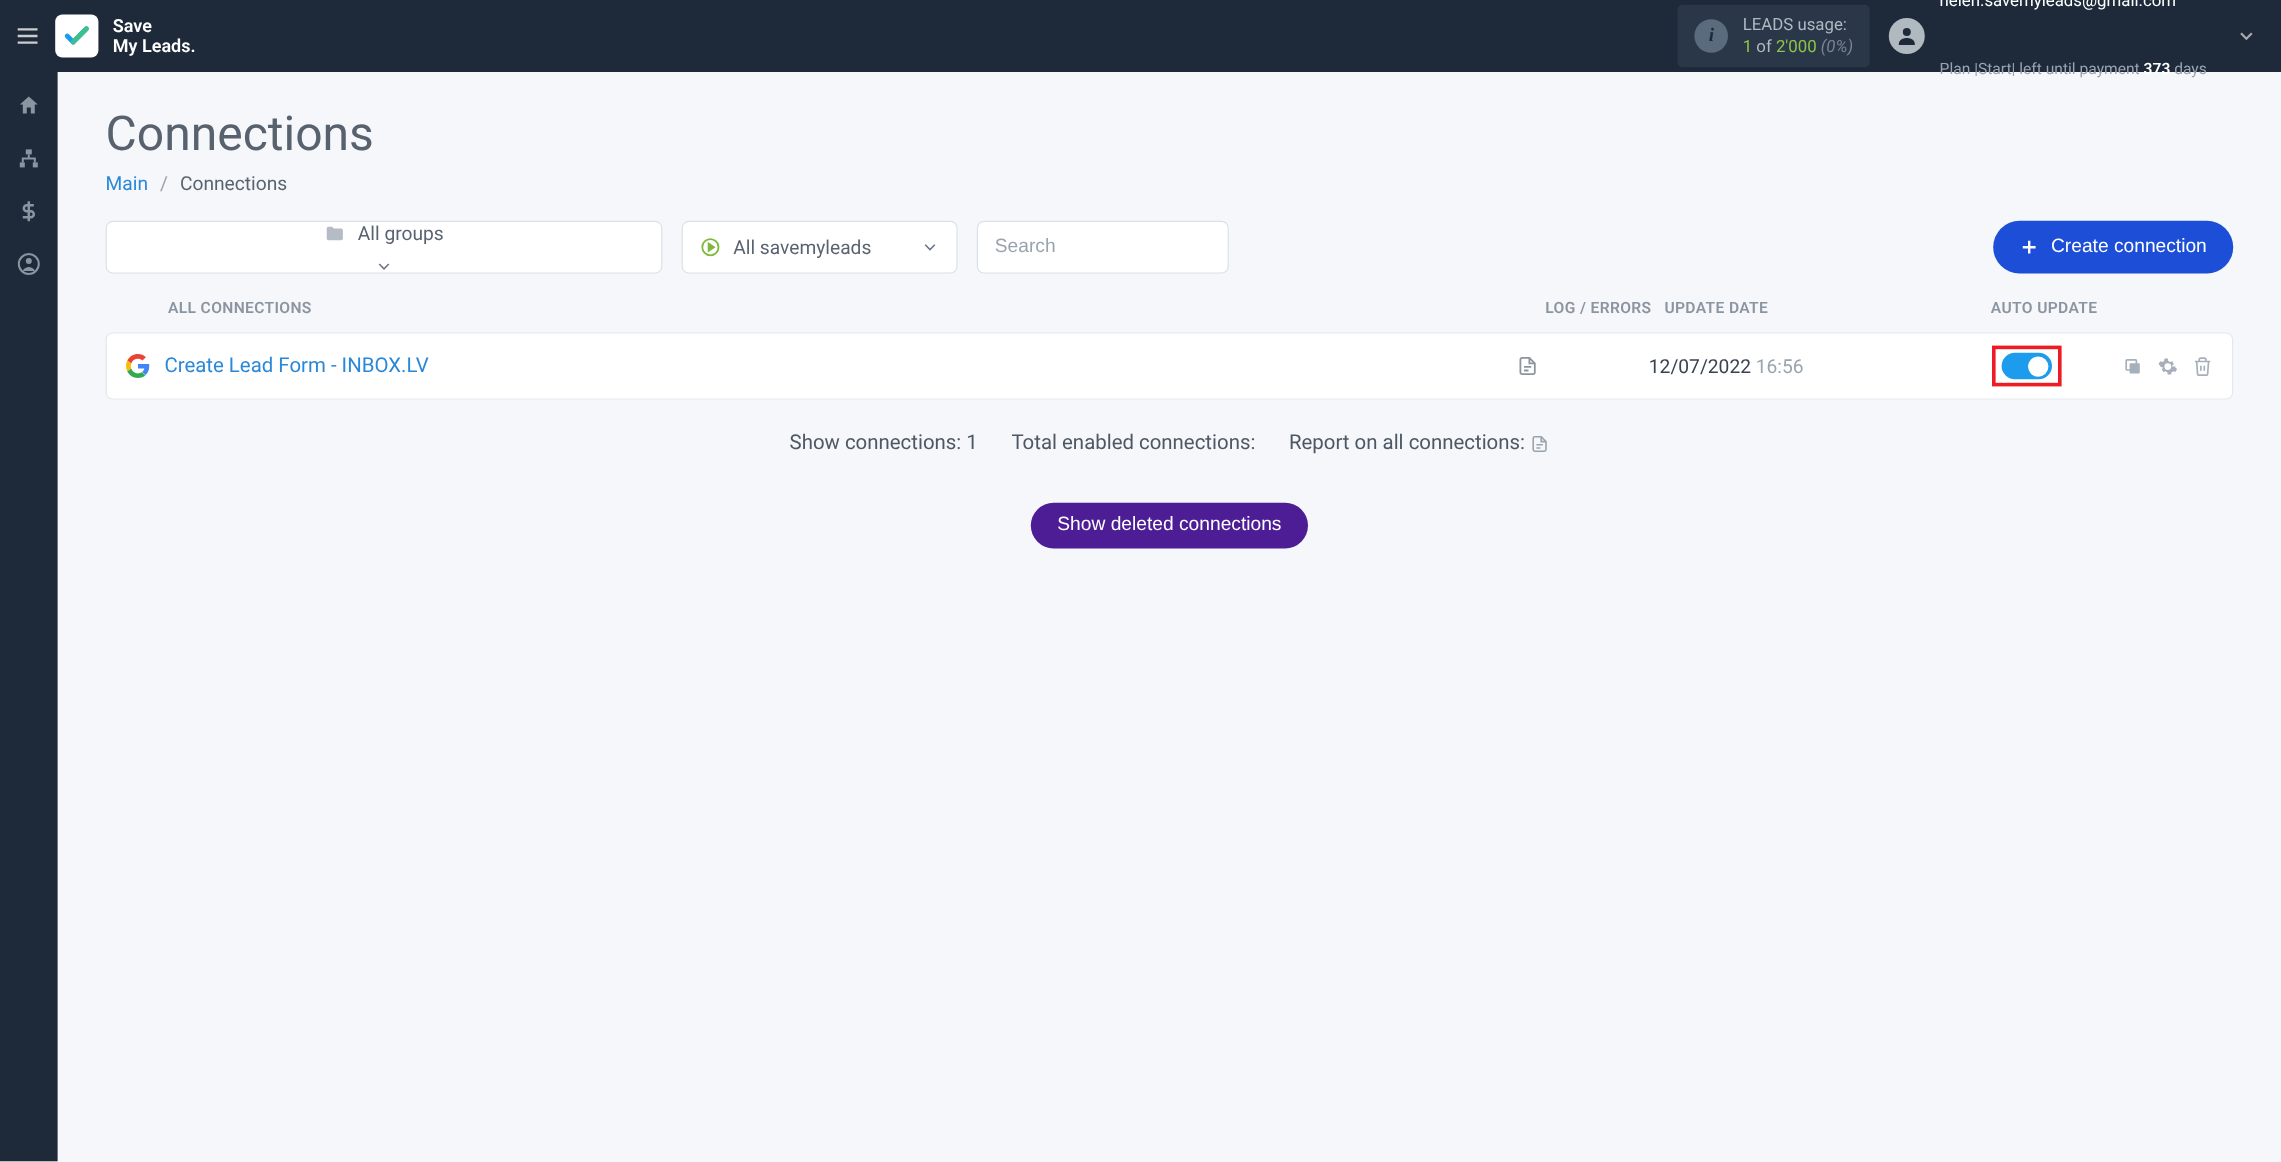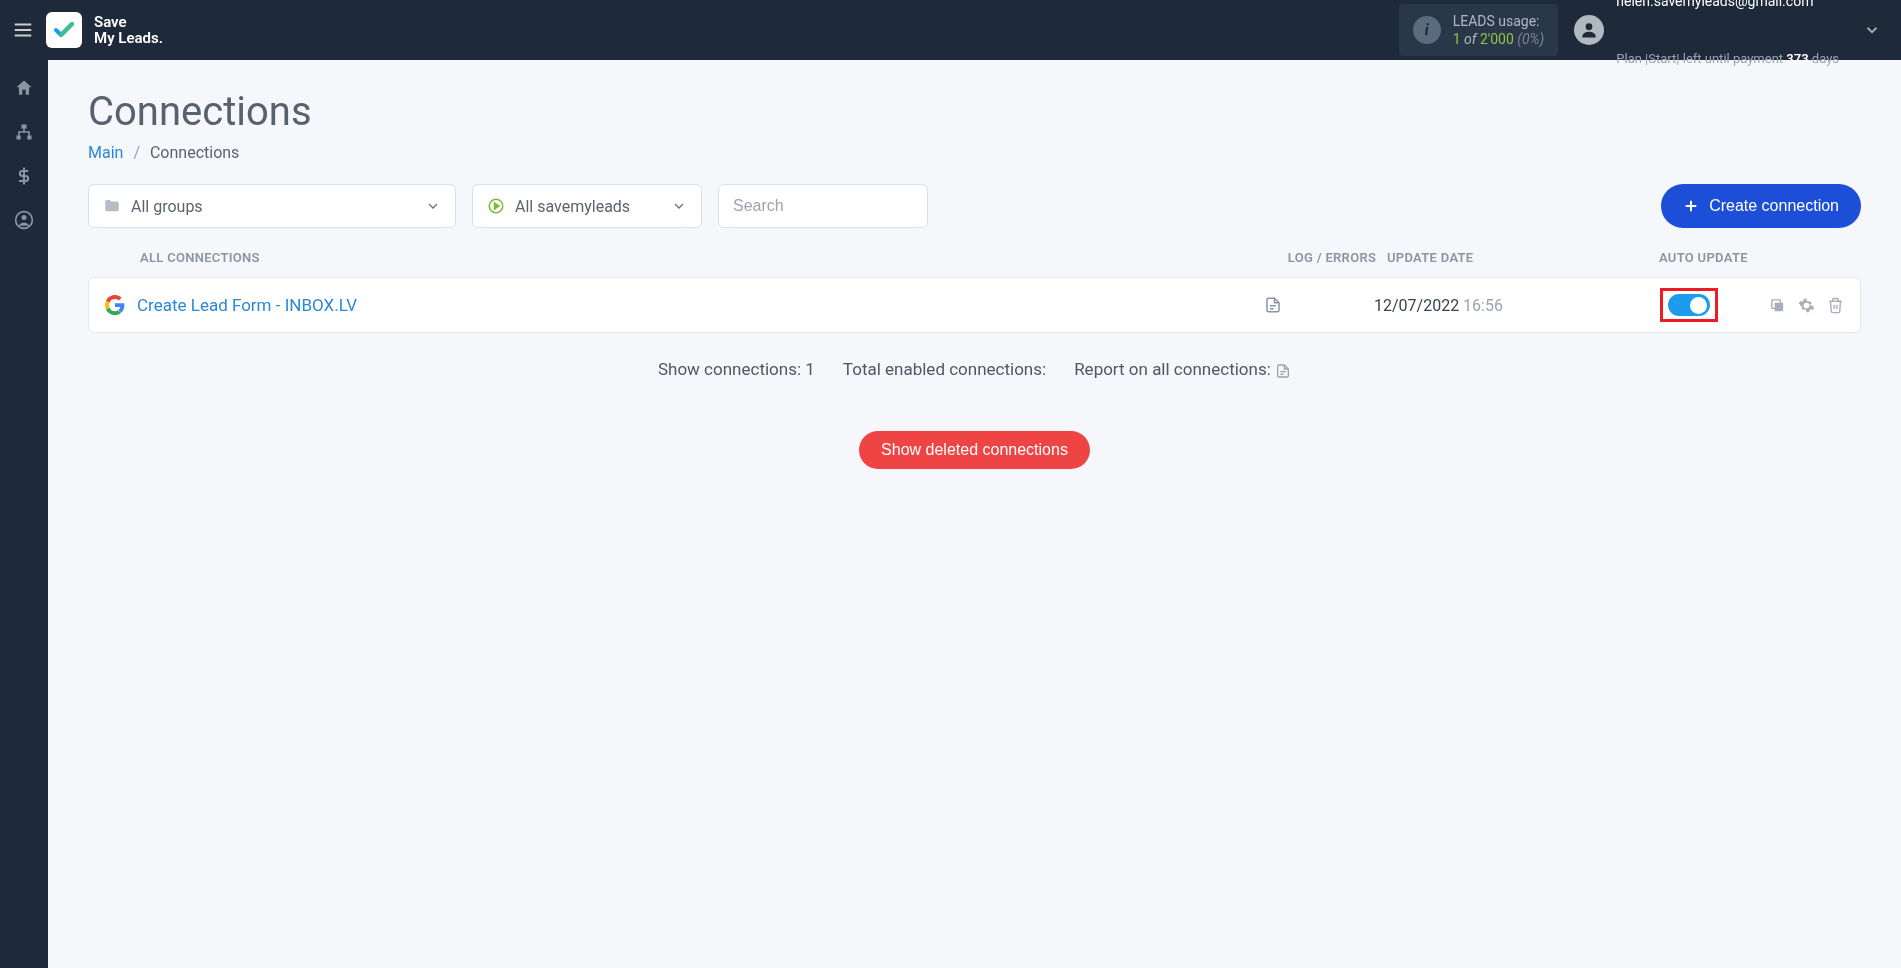--- a/index.html
+++ b/index.html
@@ -23,21 +23,21 @@
     .logo-text { color: #fff; font-size: 15px; font-weight: 600; line-height: 1.1; }
     .topbar-right { display: flex; align-items: center; gap: 16px; }
     .usage-box {
       background: #2a3749; border-radius: 4px; padding: 8px 14px;
       display: flex; align-items: center; gap: 12px;
     }
     .info-circle { width: 28px; height: 28px; border-radius: 50%; background: #5a6b7d; display: flex; align-items: center; justify-content: center; color: #1e2a3a; font-weight: bold; font-style: italic; font-family: serif; font-size: 16px; }
     .usage-text { font-size: 14px; line-height: 1.3; }
     .usage-label { color: #b0b8c0; }
     .usage-values .v1 { color: #8fc44a; }
-    .usage-values .v2 { color: #b0b8c0; font-style: italic; }
+    .usage-values .v2 { color: #b0b8c0; }
     .usage-values .v3 { color: #8fc44a; }
     .usage-values .v4 { color: #7a8590; font-style: italic; }
     .user-block { display: flex; align-items: center; gap: 12px; }
     .avatar-circle { width: 30px; height: 30px; border-radius: 50%; background: #b0b8c0; display: flex; align-items: center; justify-content: center; }
     .user-texts { font-size: 14px; line-height: 1.3; }
     .user-email { color: #fff; }
     .user-plan { color: #9aa4af; font-size: 13px; margin-top: 40px; }
     .user-plan b { color: #fff; font-weight: 600; }
     .chevron-down-top { color: #aaa; cursor: pointer; padding: 0 8px; }
 
@@ -53,21 +53,21 @@
     .breadcrumb a { color: #2b88d8; text-decoration: none; }
     .breadcrumb .sep { color: #98a2ae; margin: 0 6px; }
     .breadcrumb .cur { color: #5a6470; }
 
     .filters-row { display: flex; align-items: center; gap: 16px; margin-bottom: 22px; }
     .select-box {
       height: 44px; background: #fff; border: 1px solid #dbe1e8; border-radius: 6px;
       display: flex; align-items: center; padding: 0 14px; gap: 10px; cursor: pointer;
       justify-content: space-between;
     }
-    .select-box.groups { width: 368px; }
+    .select-box.groups { width: 464px; flex-direction: column; }
     .select-box.conn { width: 230px; }
     .sb-left { display: flex; align-items: center; gap: 10px; color: #5a6470; font-size: 16px; }
     .sb-icon { color: #b5bcc5; display: flex; }
     .sb-icon.green { color: #7fb83b; }
     .chev { color: #6b7786; }
     .search-box {
       height: 44px; width: 210px; background: #fff; border: 1px solid #dbe1e8;
       border-radius: 6px; padding: 0 14px; display: flex; align-items: center;
     }
     .search-box input { border: none; outline: none; width: 100%; font-size: 16px; color: #5a6470; }
@@ -106,21 +106,21 @@
     .toggle .knob {
       width: 17px; height: 17px; background: #fff; border-radius: 50%;
       position: absolute; top: 2.5px; right: 3px;
     }
     .conn-actions { width: 100px; display: flex; gap: 12px; justify-content: flex-end; color: #a7b0ba; }
     .conn-actions span { cursor: pointer; display: inline-flex; }
 
     .summary { text-align: center; margin-top: 26px; font-size: 17px; color: #4e5864; display: flex; justify-content: center; gap: 28px; align-items: center; flex-wrap: wrap; }
     .summary .doc-i { color: #9aa4af; display: inline-flex; vertical-align: middle; }
     .show-deleted {
-      display: block; margin: 52px auto 0; background: #ef4444; color: #fff;
+      display: block; margin: 40px auto 0; background: #4c1d95; color: #fff;
       border: none; border-radius: 20px; padding: 10px 22px; font-size: 16px; cursor: pointer;
     }
 
     svg { display: block; }
   </style>
 </head>
 <body>
 
 <div class="topbar">
   <div class="topbar-left">

